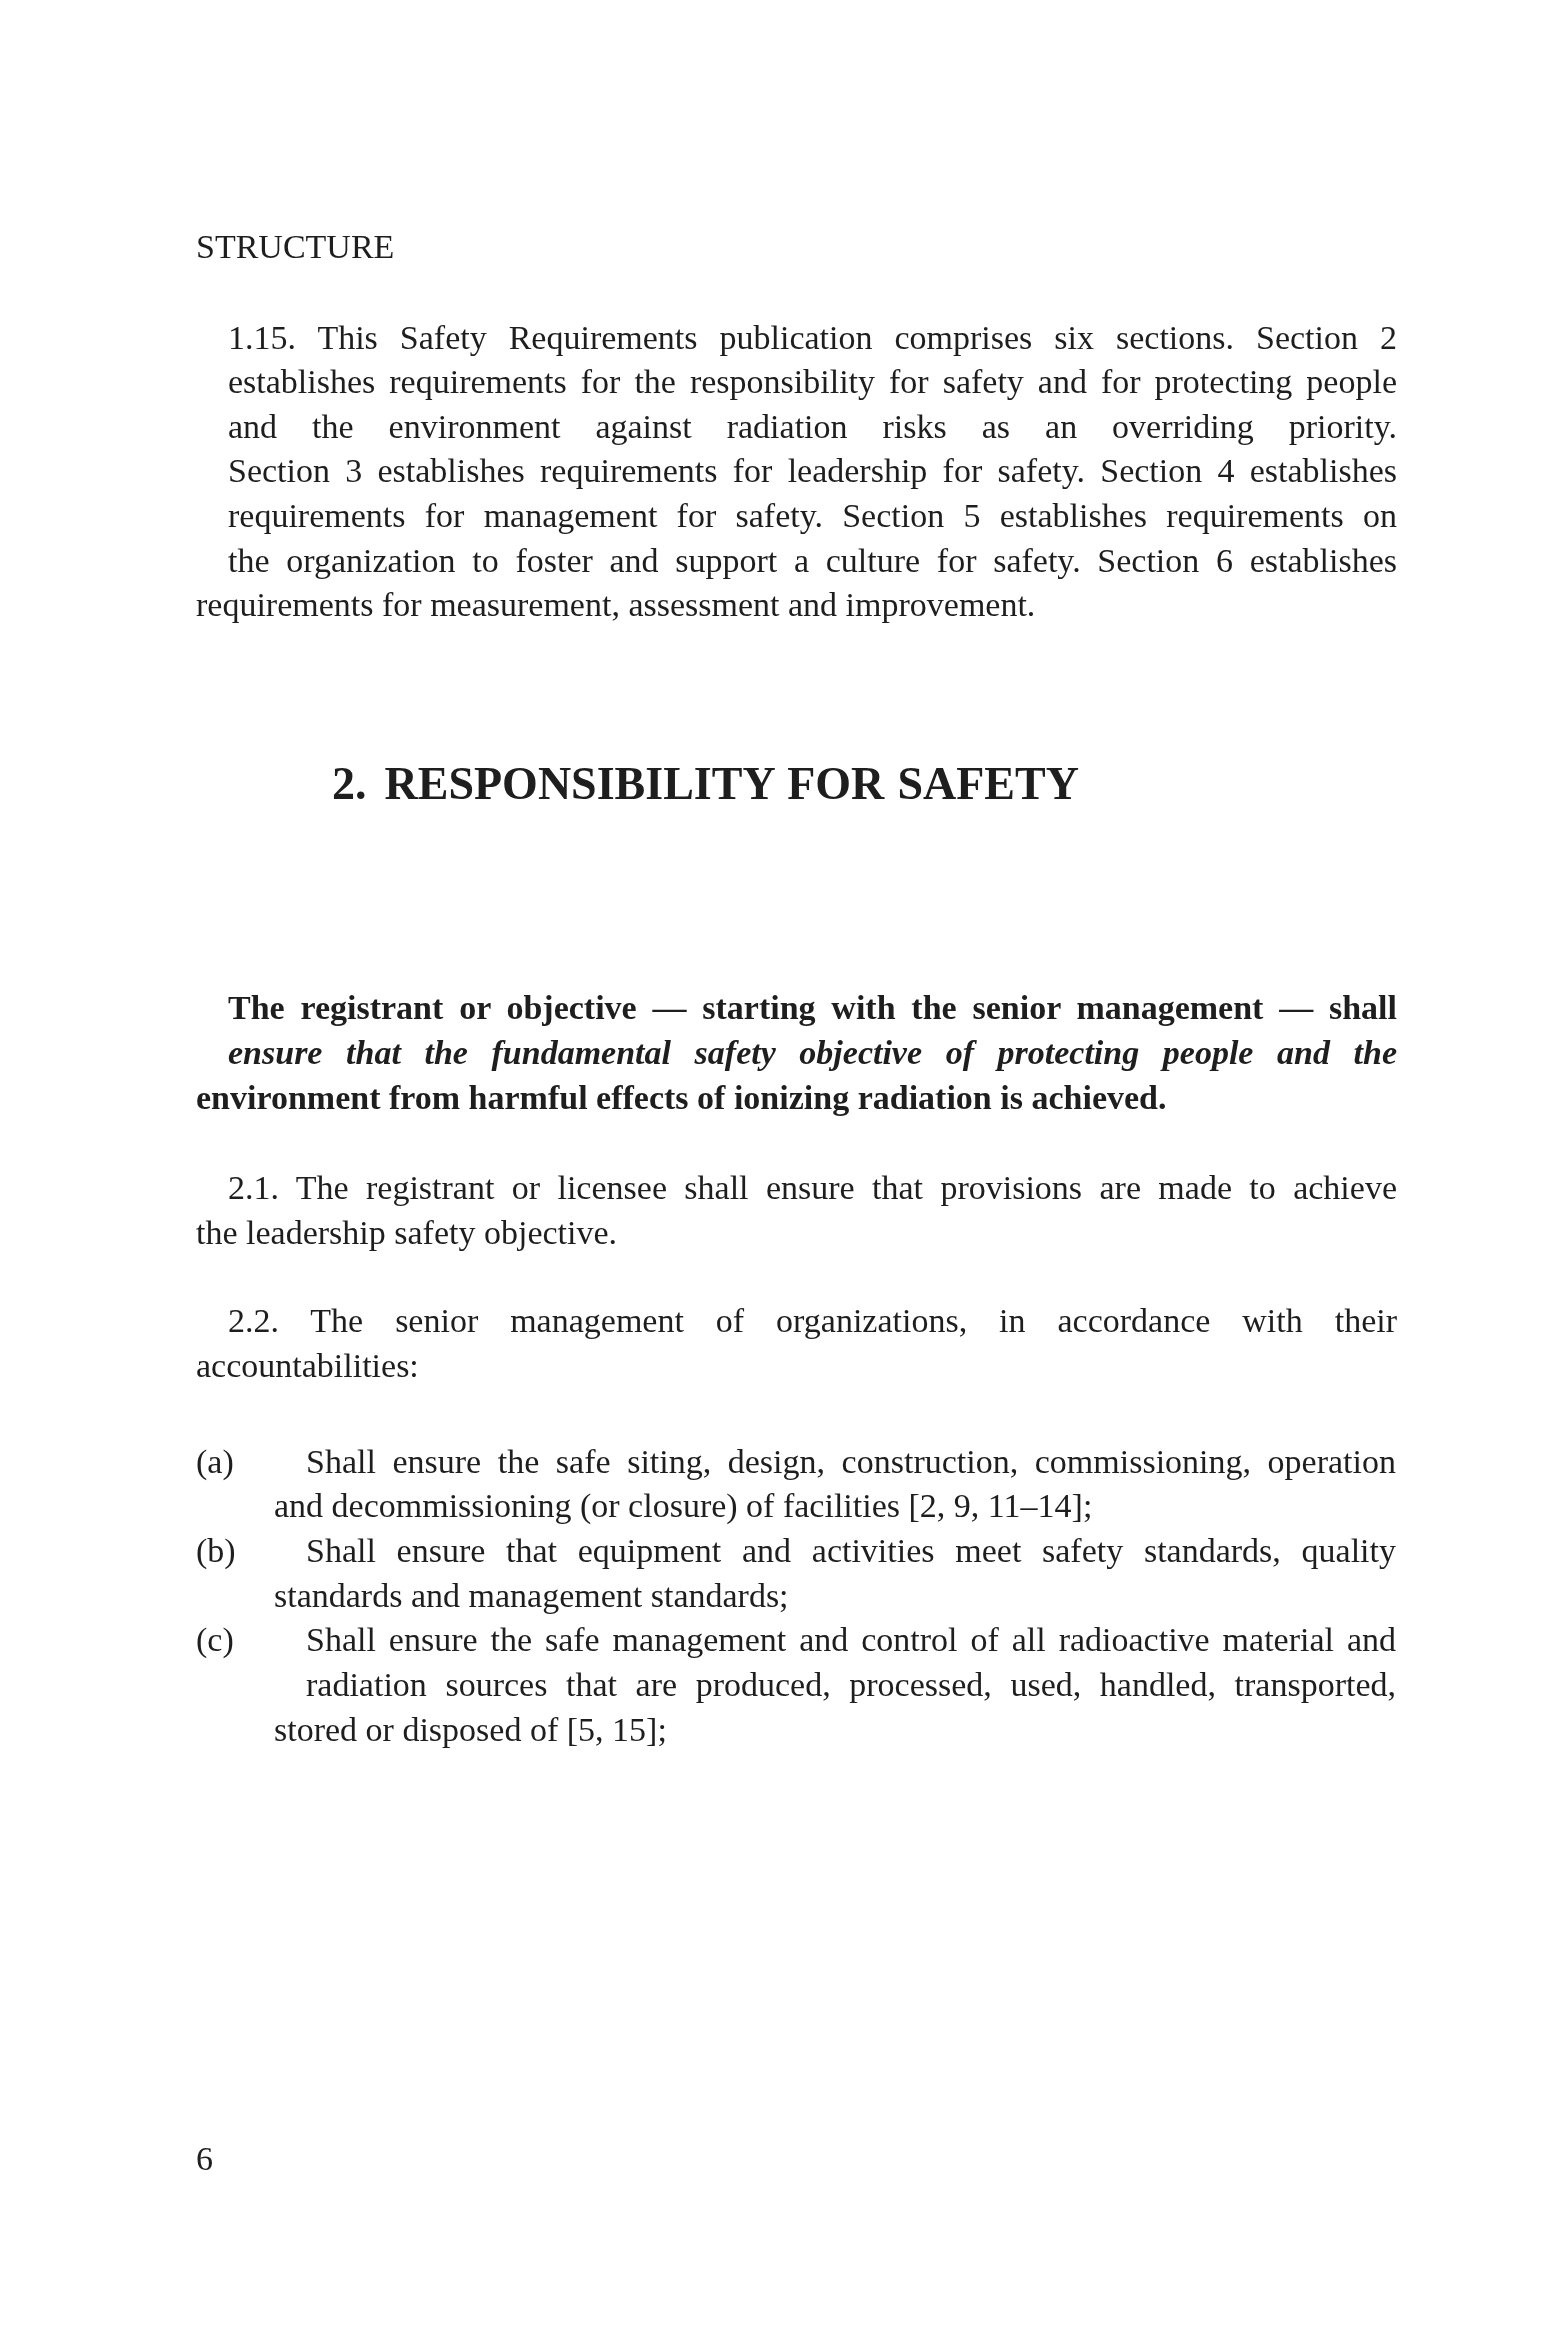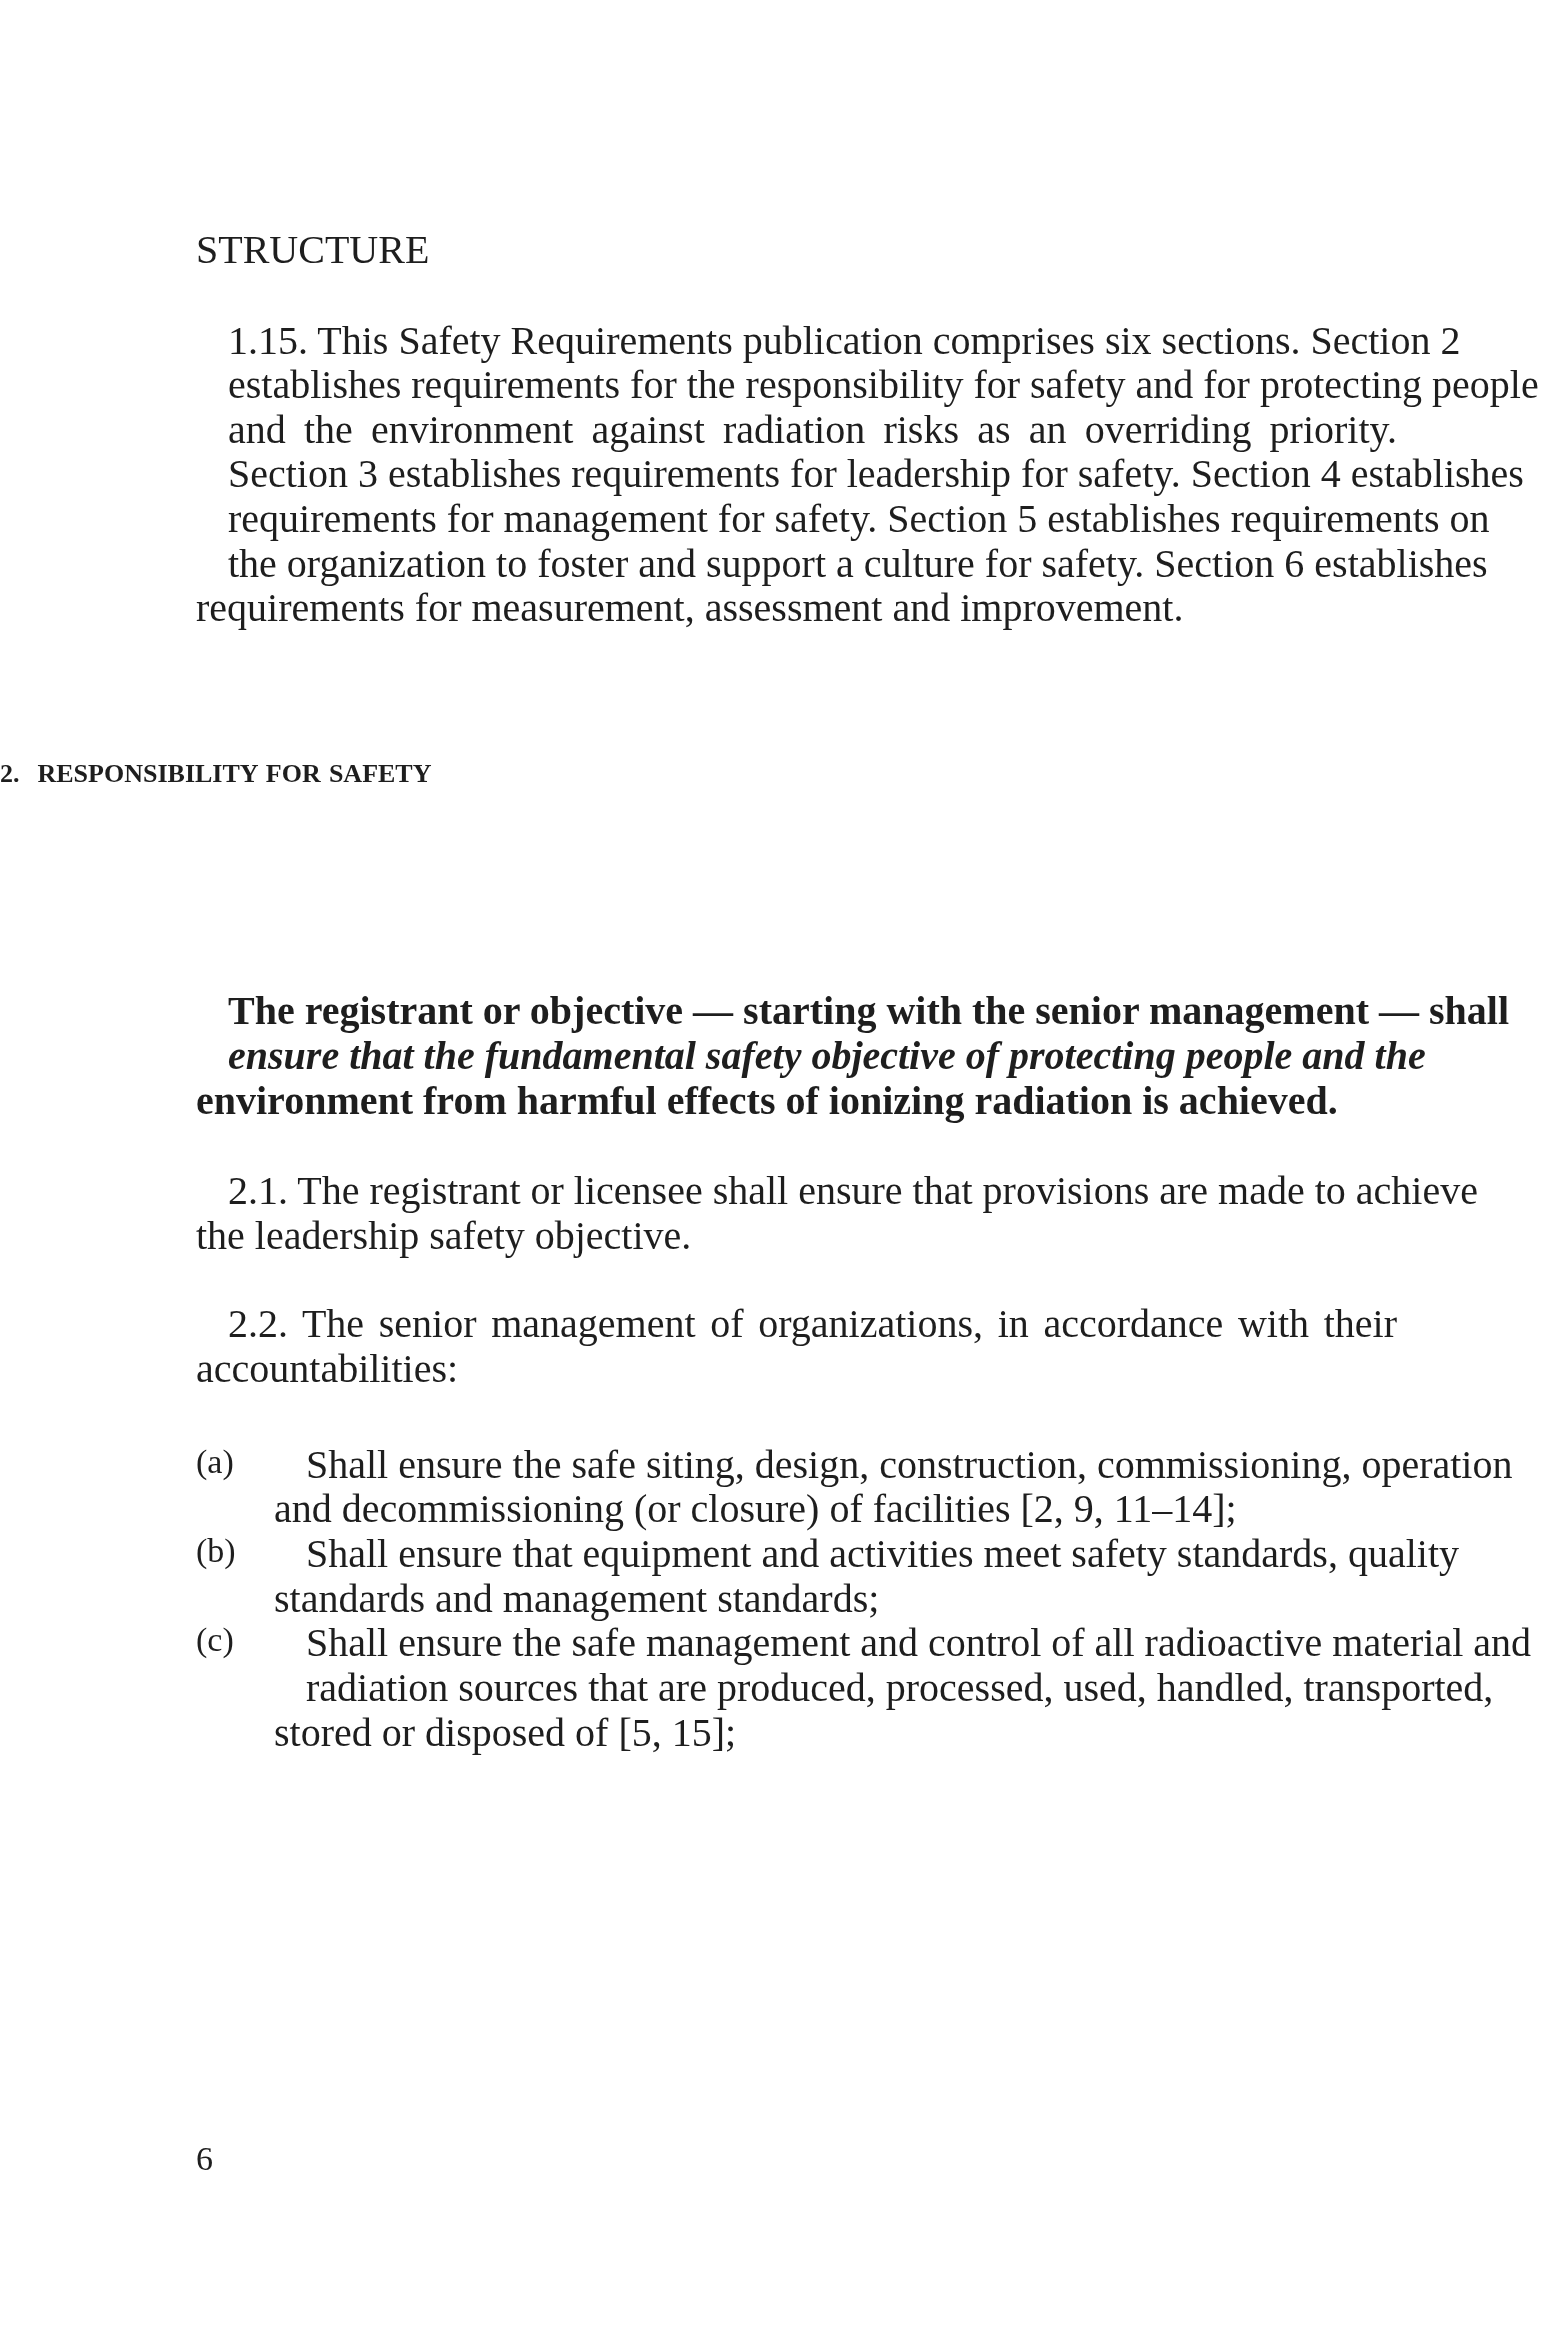--- a/index.html
+++ b/index.html
@@ -1,23 +1,23 @@
 <!DOCTYPE html>
 <html style="font-size:13.2px"><head>
 <meta charset="utf-8">
 <style>
   html, body { margin: 0; padding: 0; background: #ffffff; }
   body { width: 1561px; height: 2342px; position: relative; overflow: hidden; }
   .page { position: absolute; left: 0; top: 0; width: 1561px; height: 2342px; background: #ffffff; color: #1e1e1e; font-family: "Liberation Serif", "DejaVu Serif", serif; }
-  .ln { position: absolute; left: 196px; width: 1169px; font-size: 40px; line-height: 1; white-space: nowrap; }
+  .ln { position: absolute; left: 196px; width: 1169px; font-size: 34px; line-height: 1; white-space: nowrap; }
   .j { text-align: justify; text-align-last: justify; white-space: normal; height: 34px; overflow: visible; margin-left: 32px; }
   .b { font-weight: bold; }
   .ind { left: 274px; width: 1090px; }
   .lbl { position: absolute; left: 196px; font-size: 34px; line-height: 1; }
-  .h1 { position: absolute; left: 0; width: 1411px; font-size: 26px; font-weight: bold; line-height: 1; word-spacing: 1.7px; }
+  .h1 { position: absolute; left: 0; width: 1411px; text-align: center; font-size: 46px; font-weight: bold; line-height: 1; word-spacing: 1.7px; }
   .h1 .num { margin-right: 18px; }
   .pg { position: absolute; left: 196px; font-size: 34px; line-height: 1; }
 </style>
 </head>
 <body>
 
 <div class="page">
 
   <div class="ln" style="top: 230px; white-space: nowrap;">STRUCTURE</div>
 

